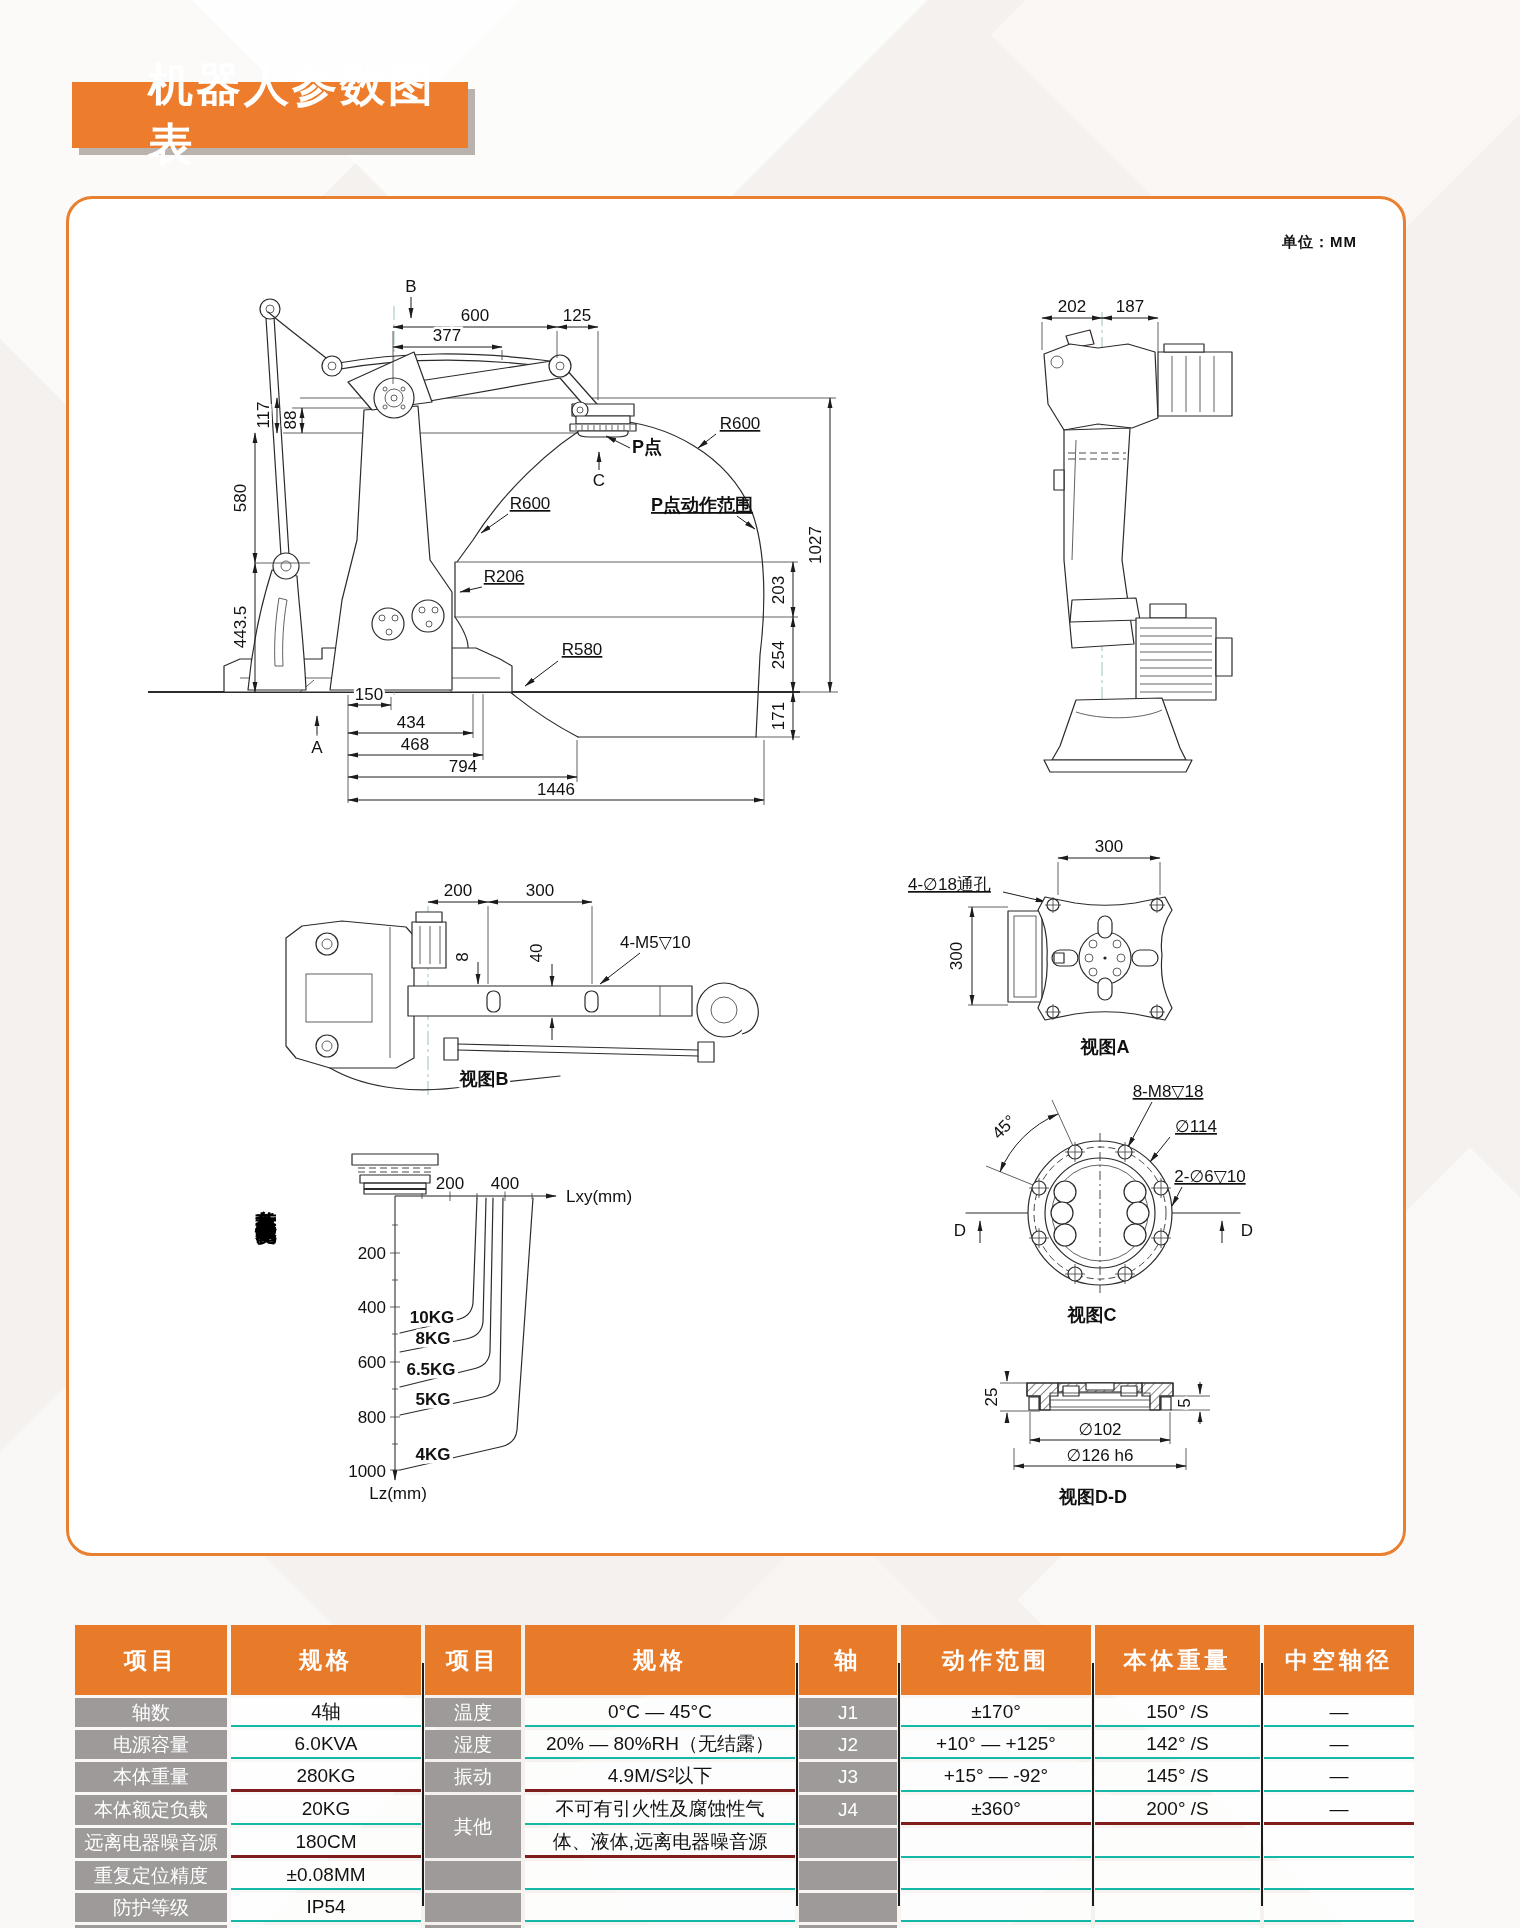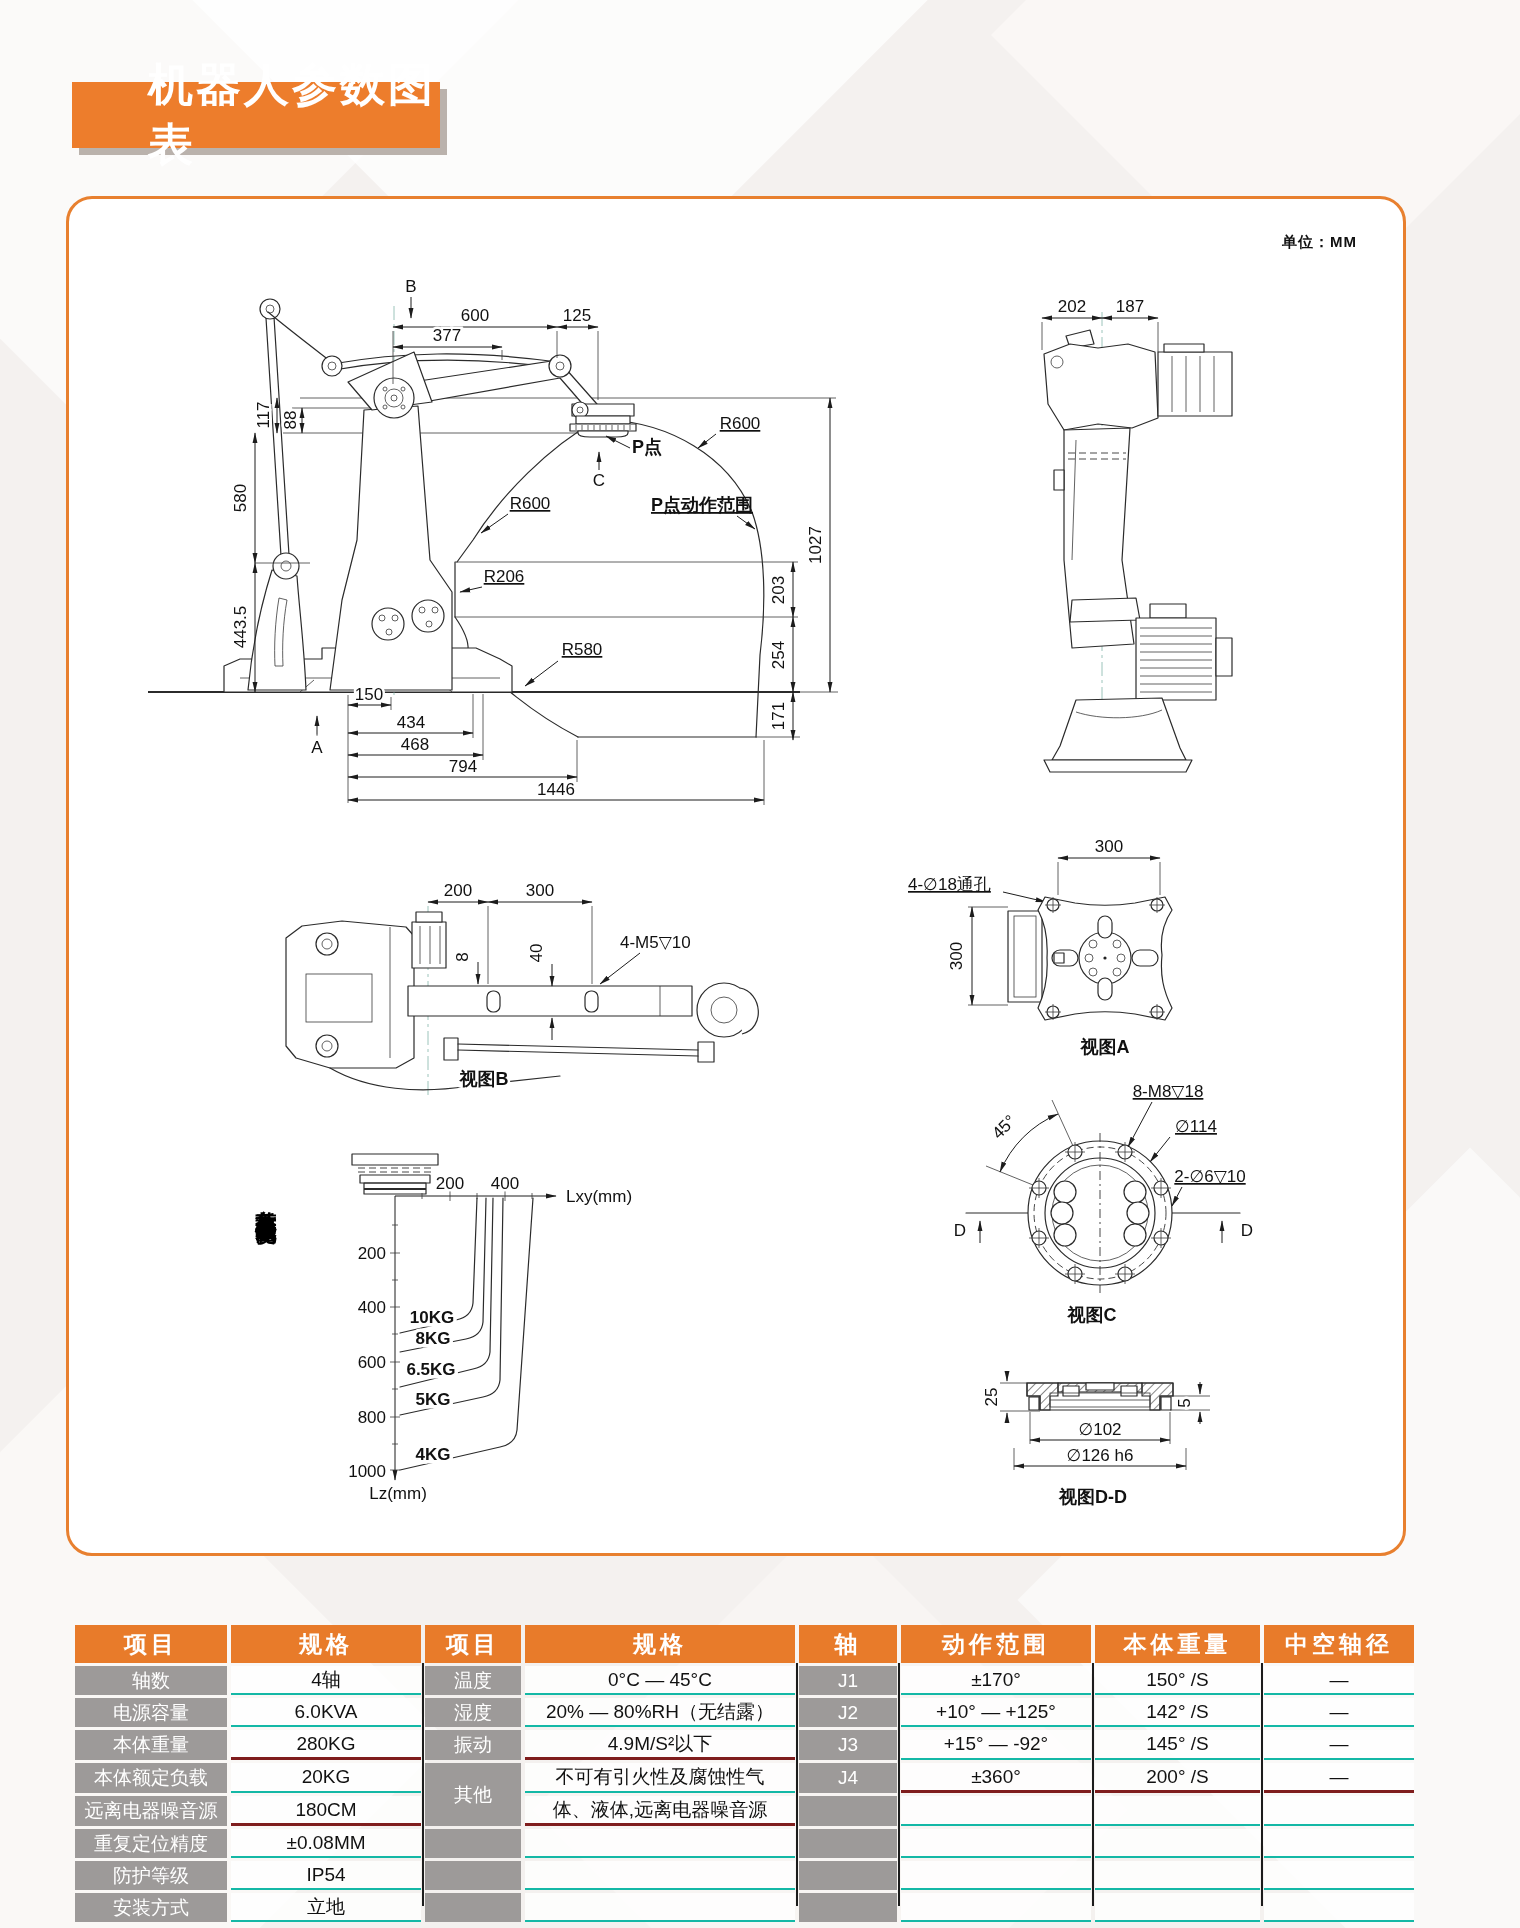--- a/index.html
+++ b/index.html
@@ -5,21 +5,21 @@
   html,body{margin:0;padding:0;background:#e9e5e2;font-family:"Liberation Sans","DejaVu Sans",sans-serif;}
   .page{position:relative;width:1520px;height:1928px;overflow:hidden;background:#f4f1ef;margin:0 auto;}
   .deco{position:absolute;transform:rotate(45deg);pointer-events:none;}
   .d1{left:-220px;top:-320px;width:620px;height:620px;background:#fbfaf9;}
   .d2{left:300px;top:-260px;width:520px;height:520px;background:#ffffff;opacity:.75;}
   .d3{left:1080px;top:-180px;width:430px;height:430px;background:#faf7f5;}
   .d4{left:-180px;top:1480px;width:520px;height:520px;background:#faf8f6;}
   .d5{left:1150px;top:1280px;width:640px;height:640px;background:#ffffff;opacity:.55;}
   .d6{left:620px;top:1600px;width:420px;height:420px;background:#f8f5f3;}
 
-  .banner{position:absolute;left:72px;top:82px;width:368px;height:66px;background:#ed7d2c;
+  .banner{position:absolute;left:72px;top:82px;width:396px;height:66px;background:#ed7d2c;
     box-shadow:7px 7px 0 #bab2ac;display:flex;align-items:center;box-sizing:border-box;
     padding-left:76px;font-size:45px;font-weight:bold;color:#fff;letter-spacing:3px;}
   .card{position:absolute;left:66px;top:196px;width:1340px;height:1360px;background:#fff;
     border:3px solid #e8802f;border-radius:26px;box-sizing:border-box;}
   .unit{position:absolute;left:1282px;top:233px;font-size:15px;font-weight:bold;color:#111;letter-spacing:1px;}
   .vtitle{position:absolute;left:252px;top:1194px;height:300px;writing-mode:vertical-rl;
     text-orientation:upright;font-size:21px;font-weight:bold;color:#000;letter-spacing:1px;}
 
   svg.art{position:absolute;left:0;top:0;pointer-events:none;}
   svg .ln{stroke:#2b2b2b;stroke-width:1.2;fill:none;stroke-linejoin:round;stroke-linecap:round;}
@@ -33,21 +33,21 @@
   svg .dsh{stroke:#333;stroke-width:.9;stroke-dasharray:9 4 2 4;fill:none;}
   svg .dd2{stroke:#333;stroke-width:.9;stroke-dasharray:7 4;fill:none;}
   svg text{font-family:"Liberation Sans","DejaVu Sans",sans-serif;fill:#111;font-size:17px;
     paint-order:stroke;stroke:#fff;stroke-width:5;}
   svg text.cn{font-size:18px;font-weight:600;}
   svg text.ul{text-decoration:underline;stroke-width:0;}
   svg text.ck{font-size:17px;font-weight:600;stroke-width:7;}
 
   table.params{position:absolute;left:71px;top:1622px;border-collapse:separate;border-spacing:4px 3px;table-layout:fixed;}
   table.params th{background:#e87b2a;color:#fff;font-size:23px;font-weight:bold;height:38px;
-    letter-spacing:4px;padding:0;text-align:center;}
+    letter-spacing:4px;padding:16px;text-align:center;}
   table.params td{height:27px;font-size:19px;text-align:center;vertical-align:middle;padding:0 2px;white-space:nowrap;}
   td.g{background:#9d9a99;color:#fff;font-weight:500;margin-top:33px;}
   td.v{background:rgba(255,255,255,.82);color:#111;border-bottom:2px solid #14b8a6;}
   td.v.thk{border-bottom:3px solid #7f1d1d;}
   .vline{position:absolute;width:2px;background:#1c1c1c;top:1663px;height:243px;}
 </style>
 </head>
 <body>
 
 <div class="page">

